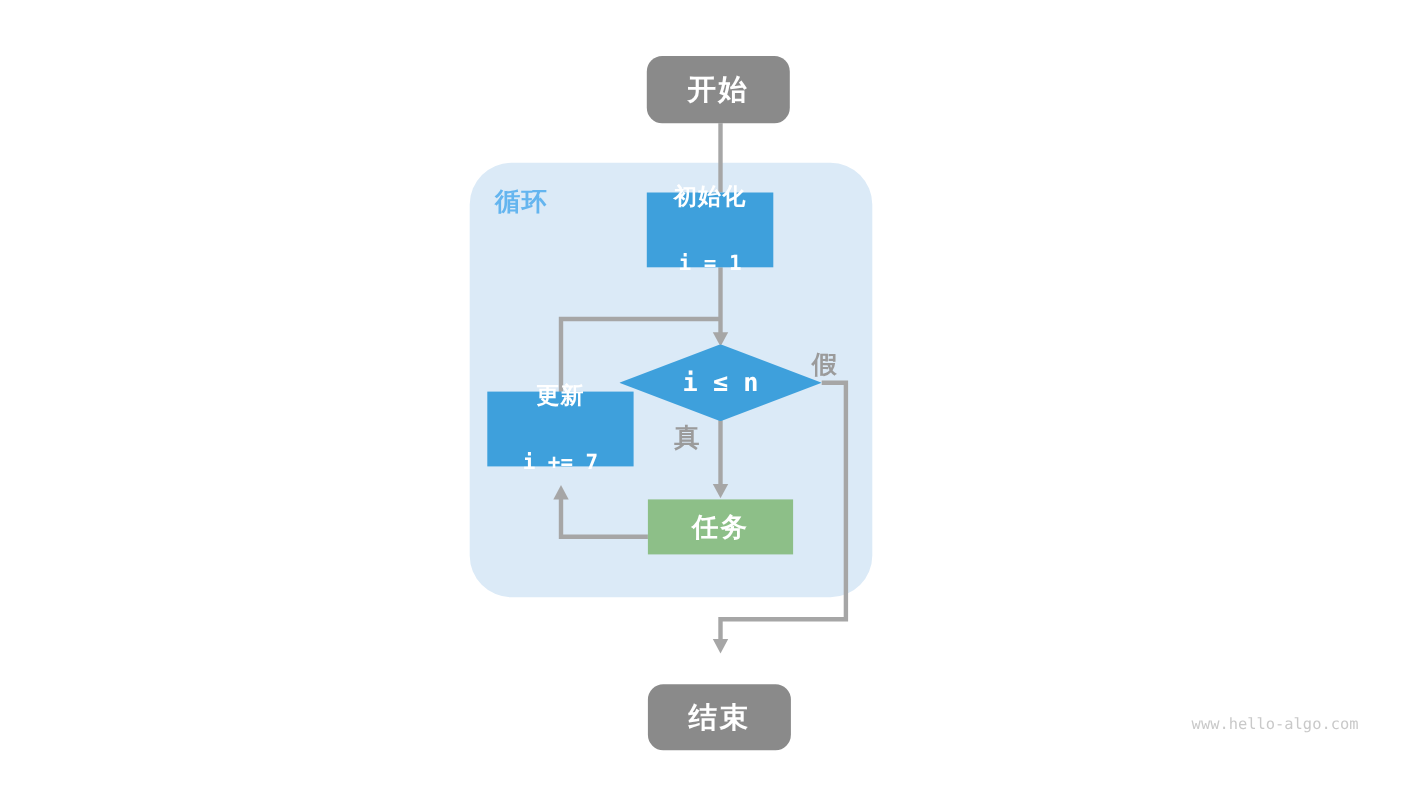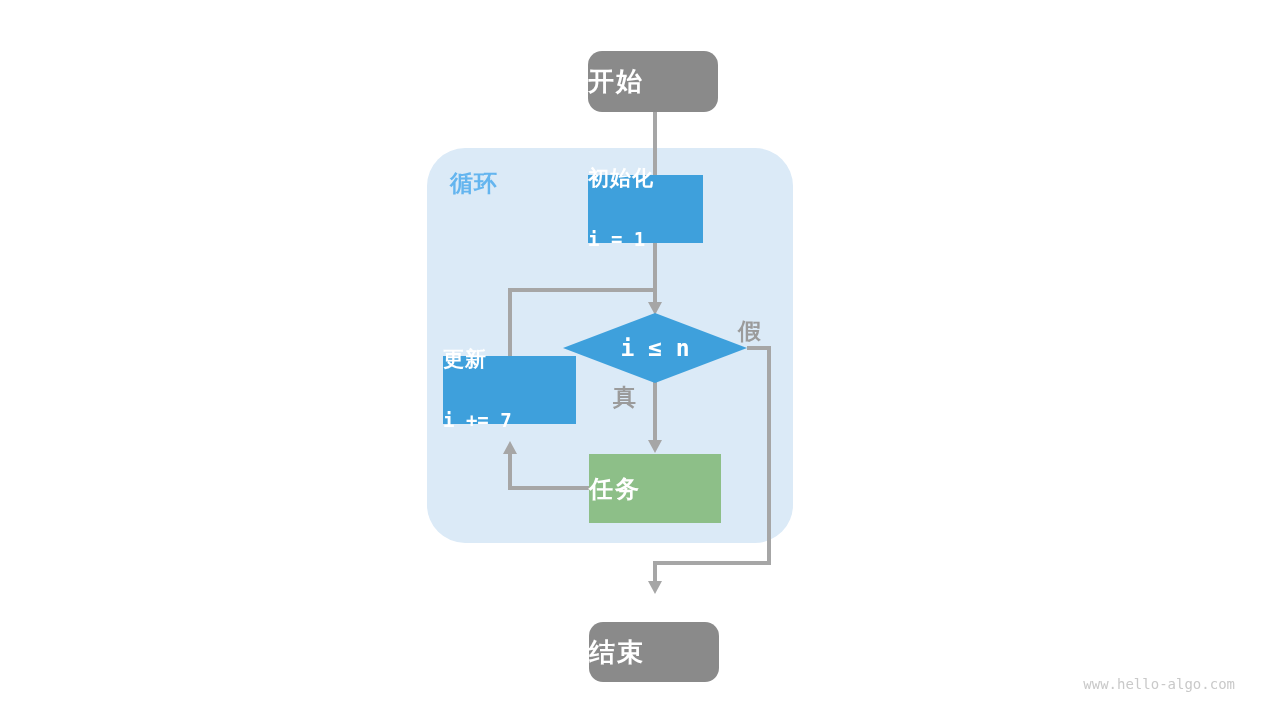--- a/index.html
+++ b/index.html
@@ -42,40 +42,40 @@
     font-size: 23px;
     font-weight: bold;
     color: var(--panel-label);
     z-index: 2;
     letter-spacing: 1px;
   }
   .node {
     position: absolute;
     display: flex;
     flex-direction: column;
-    align-items: flex-start;
+    align-items: center;
     justify-content: center;
     color: #ffffff;
     text-align: center;
     z-index: 2;
   }
   .terminal {
     background: var(--gray);
     border-radius: 14px;
     font-size: 26px;
     font-weight: bold;
     letter-spacing: 2px;
   }
   .node-start { left: 588px; top: 51px;  width: 130px; height: 61px; }
   .node-end   { left: 589px; top: 594px; width: 130px; height: 60px; margin-top: 28px; }
   .process { background: var(--blue); }
   .box-init   { left: 588px; top: 175px; width: 115px; height: 68px; }
   .box-update { left: 443px; top: 356px; width: 133px; height: 68px; }
   .box-task   {
-    left: 589px; top: 454px; width: 132px; height: 69px;
+    left: 589px; top: 454px; width: 132px; height: 50px;
     background: var(--green);
     font-size: 24px; font-weight: bold; letter-spacing: 2px;
   }
   .cn-line   { font-size: 21px; font-weight: bold; letter-spacing: 1px; line-height: 1.3; }
   .code-line {
     font-family: "DejaVu Sans Mono", "Liberation Mono", monospace;
     font-size: 19px; font-weight: bold; line-height: 1.4; margin-top: 34px;
   }
   .diamond {
     position: absolute;
@@ -96,21 +96,21 @@
     position: absolute;
     font-size: 23px;
     font-weight: bold;
     color: var(--edge-label);
     z-index: 2;
   }
   .label-true  { left: 613px; top: 382px; }
   .label-false { left: 738px; top: 316px; }
   .watermark {
     position: absolute;
-    right: 45px; top: 676px;
+    right: 45px; top: 651px;
     font-family: "DejaVu Sans Mono", "Liberation Mono", monospace;
     font-size: 14px;
     color: var(--watermark);
     z-index: 2;
   }
   .edge { stroke: var(--line); stroke-width: 4; fill: none; }
   .arrowhead { fill: var(--line); stroke: none; }
 </style>
 </head>
 <body>

